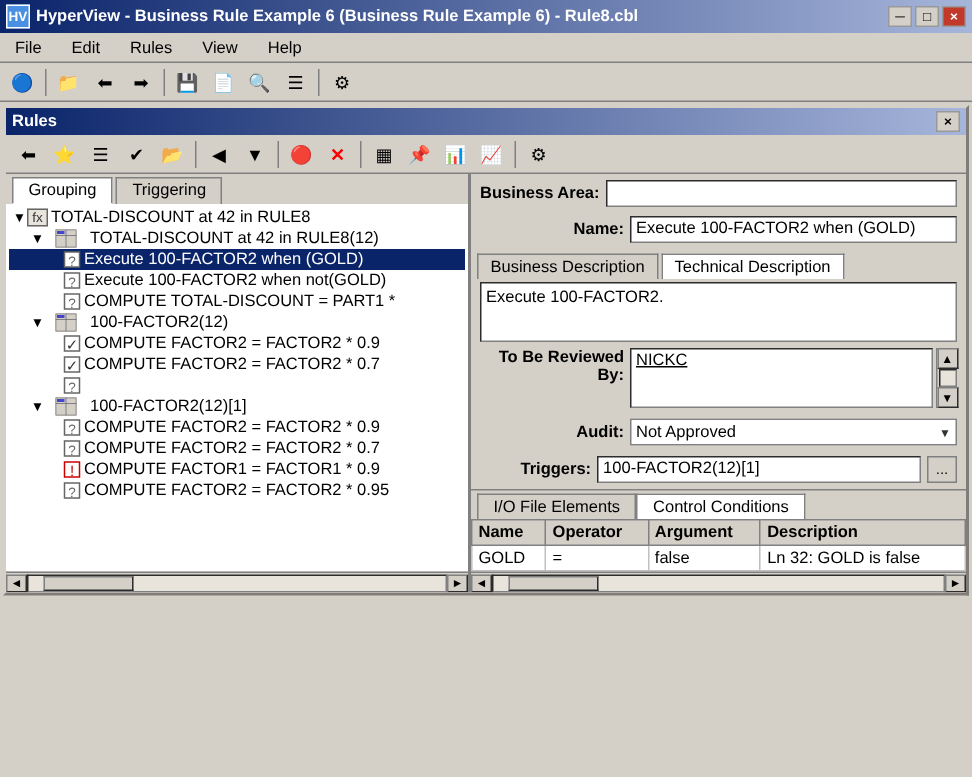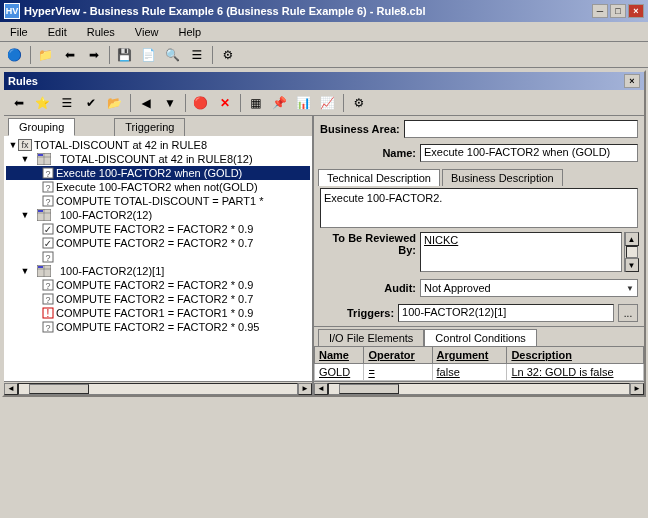--- a/index.html
+++ b/index.html
@@ -147,21 +147,20 @@
       display: flex;
       flex-direction: column;
       overflow: hidden;
     }
 
     
     .tabs-row {
       display: flex;
       background: #d4d0c8;
       padding: 2px 4px 0 4px;
-      gap: 37px;
     }
     .tab {
       padding: 2px 10px;
       border: 1px solid #808080;
       border-bottom: none;
       background: #d4d0c8;
       cursor: pointer;
       font-size: 11px;
       margin-right: 2px;
     }
@@ -314,21 +313,20 @@
     .bottom-tab.active {
       background: white;
     }
 
     
     .data-table {
       width: 100%;
       border-collapse: collapse;
       font-size: 11px;
       background: #e5e5e5;
-      text-decoration: underline;
     }
     .data-table th {
       background: #d4d0c8;
       border: 1px solid #808080;
       padding: 2px 4px;
       text-align: left;
       font-weight: bold;
     }
     .data-table td {
       border: 1px solid #c0c0c0;
@@ -662,22 +660,22 @@
         <span class="business-area-label">Business Area:</span>
         <div style="flex:1; height:18px; background:white; border:1px inset #808080;"></div>
       </div>
 
       <div class="form-row" style="padding: 2px 6px;">
         <span class="form-label">Name:</span>
         <div class="form-value">Execute 100-FACTOR2 when (GOLD)</div>
       </div>
 
       <div class="desc-tabs">
+        <div class="desc-tab">Business Description</div>
         <div class="desc-tab active">Technical Description</div>
-        <div class="desc-tab">Business Description</div>
       </div>
 
       <div class="desc-area">
         <span>Execute 100-FACTOR2.</span>
       </div>
 
       <div class="form-row" style="padding: 2px 6px; align-items:stretch;">
         <span class="form-label">To Be Reviewed By:</span>
         <div class="form-value" style="flex:1;text-decoration:underline;">NICKC</div>
         <div class="vscroll" style="height:40px; margin-left:2px;">

